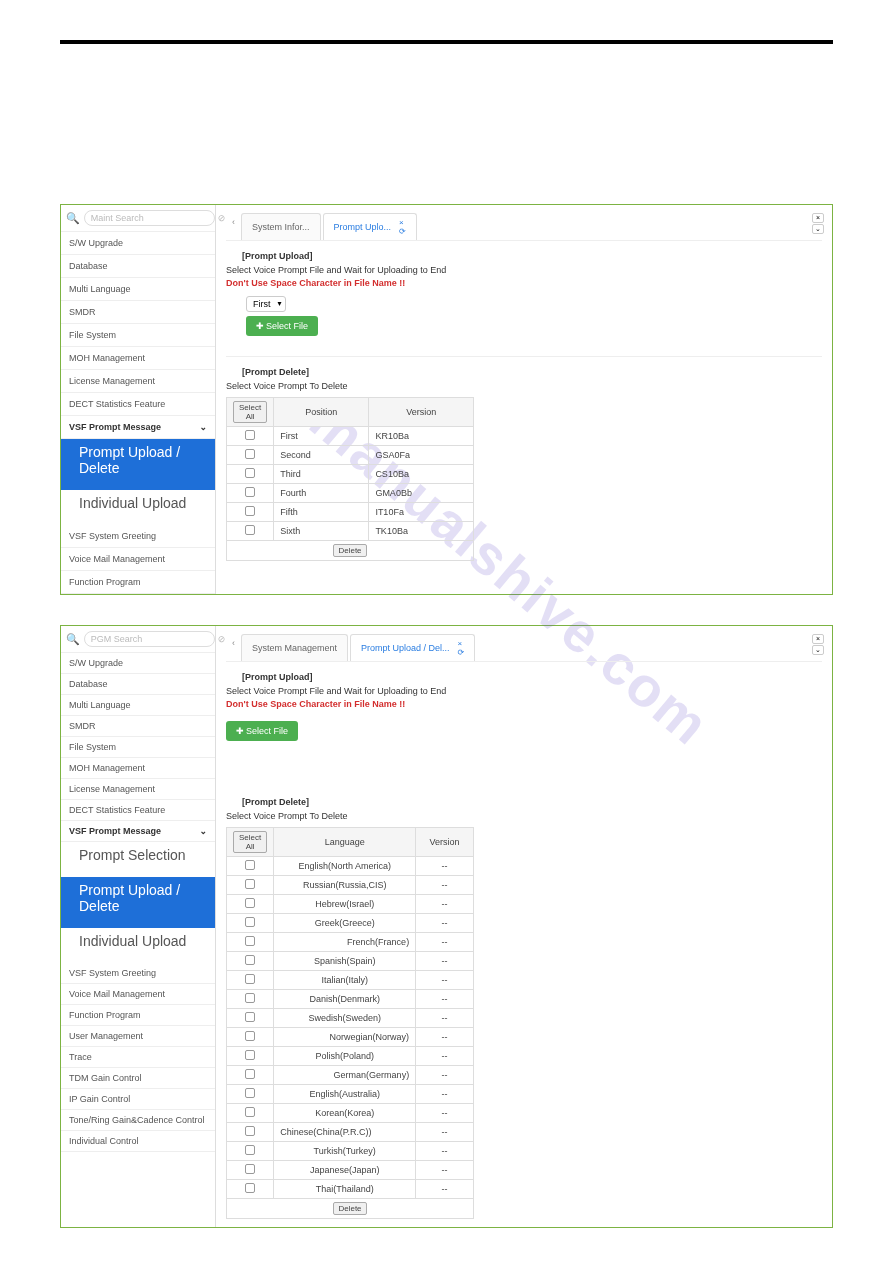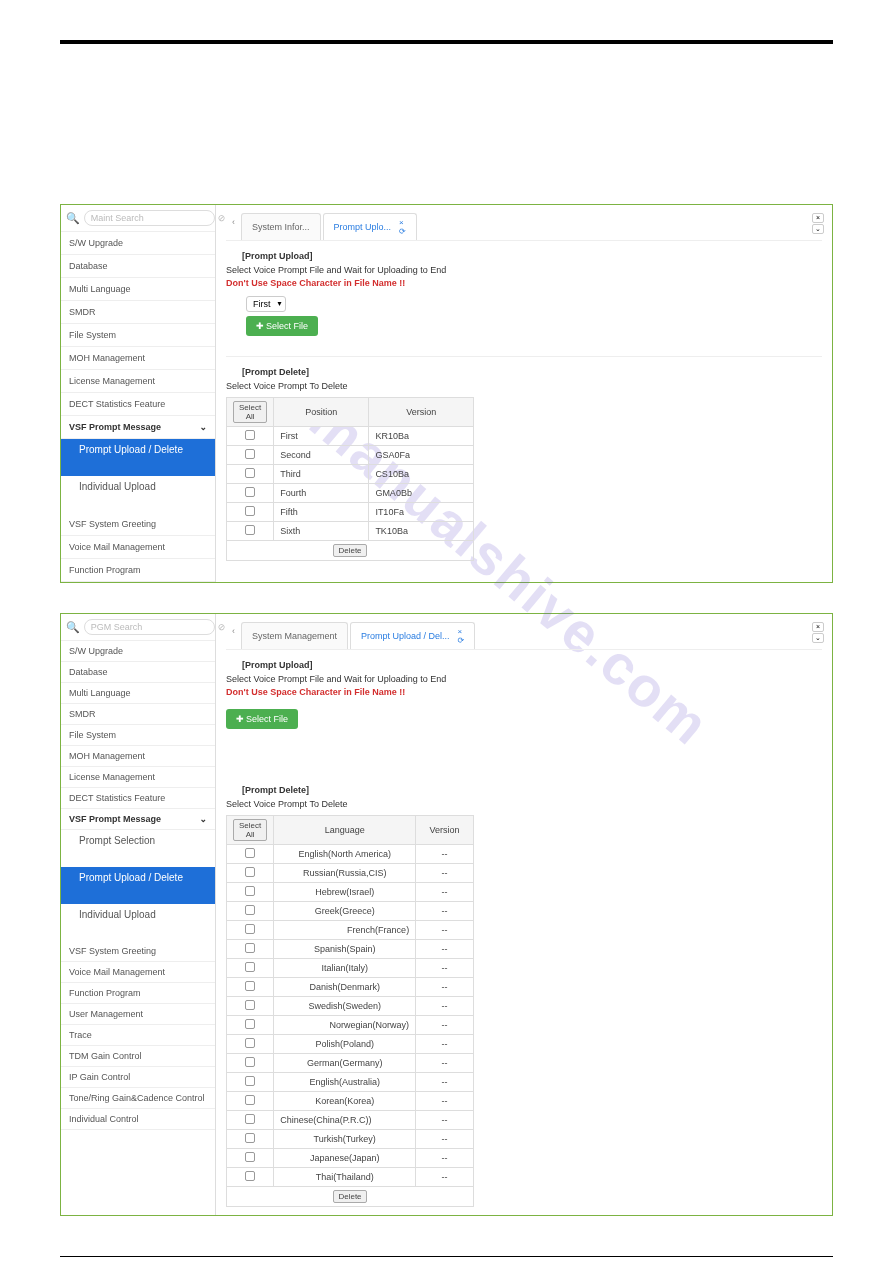--- a/index.html
+++ b/index.html
@@ -7,21 +7,21 @@
 .page-top { border-top: 4px solid #000; margin-bottom: 160px; }
 .screenshot { border: 1px solid #7cb342; margin-bottom: 30px; display: flex; background: #fff; font-size: 9px; }
 .sidebar { width: 155px; border-right: 1px solid #ddd; }
 .search-bar { display: flex; align-items: center; padding: 5px; border-bottom: 1px solid #eee; }
 .search-bar .mag { margin-right: 4px; font-size: 11px; color: #666; }
 .search-input { flex: 1; border: 1px solid #ddd; border-radius: 10px; padding: 2px 6px; font-size: 9px; color: #aaa; }
 .search-input::placeholder { color: #bbb; }
 .clear-btn { margin-left: 3px; color: #bbb; cursor: pointer; }
 .side-item { padding: 6px 8px; border-bottom: 1px solid #eee; color: #555; cursor: pointer; }
 .side-item.header { font-weight: bold; color: #333; display: flex; justify-content: space-between; }
-.side-sub { padding: 5px 8px 21px 18px; color: #555; cursor: pointer; font-size: 10px; }
+.side-sub { padding: 5px 8px 14px 18px; color: #555; cursor: pointer; font-size: 14px; }
 .side-sub.active { background: #1e6fd8; color: #fff; }
 .content { flex: 1; padding: 8px 10px; position: relative; }
 .tabs { display: flex; border-bottom: 1px solid #eee; margin-bottom: 10px; }
 .nav-arrow { padding: 4px 6px; color: #888; cursor: pointer; }
 .tab { border: 1px solid #ddd; border-bottom: none; border-radius: 3px 3px 0 0; padding: 4px 10px; margin-right: 2px; font-size: 9px; display: flex; align-items: center; cursor: pointer; }
 .tab.inactive { color: #666; background: #fafafa; }
 .tab.active { color: #2a7de1; background: #fff; }
 .top-right-controls { position: absolute; top: 8px; right: 8px; display: flex; flex-direction: column; gap: 1px; }
 .tr-ctrl { border: 1px solid #ccc; width: 12px; height: 10px; font-size: 7px; text-align: center; line-height: 8px; cursor: pointer; border-radius: 2px; }
 .section-title { font-weight: bold; color: #333; margin: 6px 16px 4px; }
@@ -275,21 +275,21 @@
             <td style="text-align:right">Norwegian(Norway)</td>
             <td style="text-align:center">--</td>
           </tr>
           <tr>
             <td class="cb"><span class="checkbox"></span></td>
             <td style="text-align:center">Polish(Poland)</td>
             <td style="text-align:center">--</td>
           </tr>
           <tr>
             <td class="cb"><span class="checkbox"></span></td>
-            <td style="text-align:center">German(Germany)</td>
+            <td style="text-align:right">German(Germany)</td>
             <td style="text-align:center">--</td>
           </tr>
           <tr>
             <td class="cb"><span class="checkbox"></span></td>
             <td style="text-align:center">English(Australia)</td>
             <td style="text-align:center">--</td>
           </tr>
           <tr>
             <td class="cb"><span class="checkbox"></span></td>
             <td style="text-align:center">Korean(Korea)</td>

